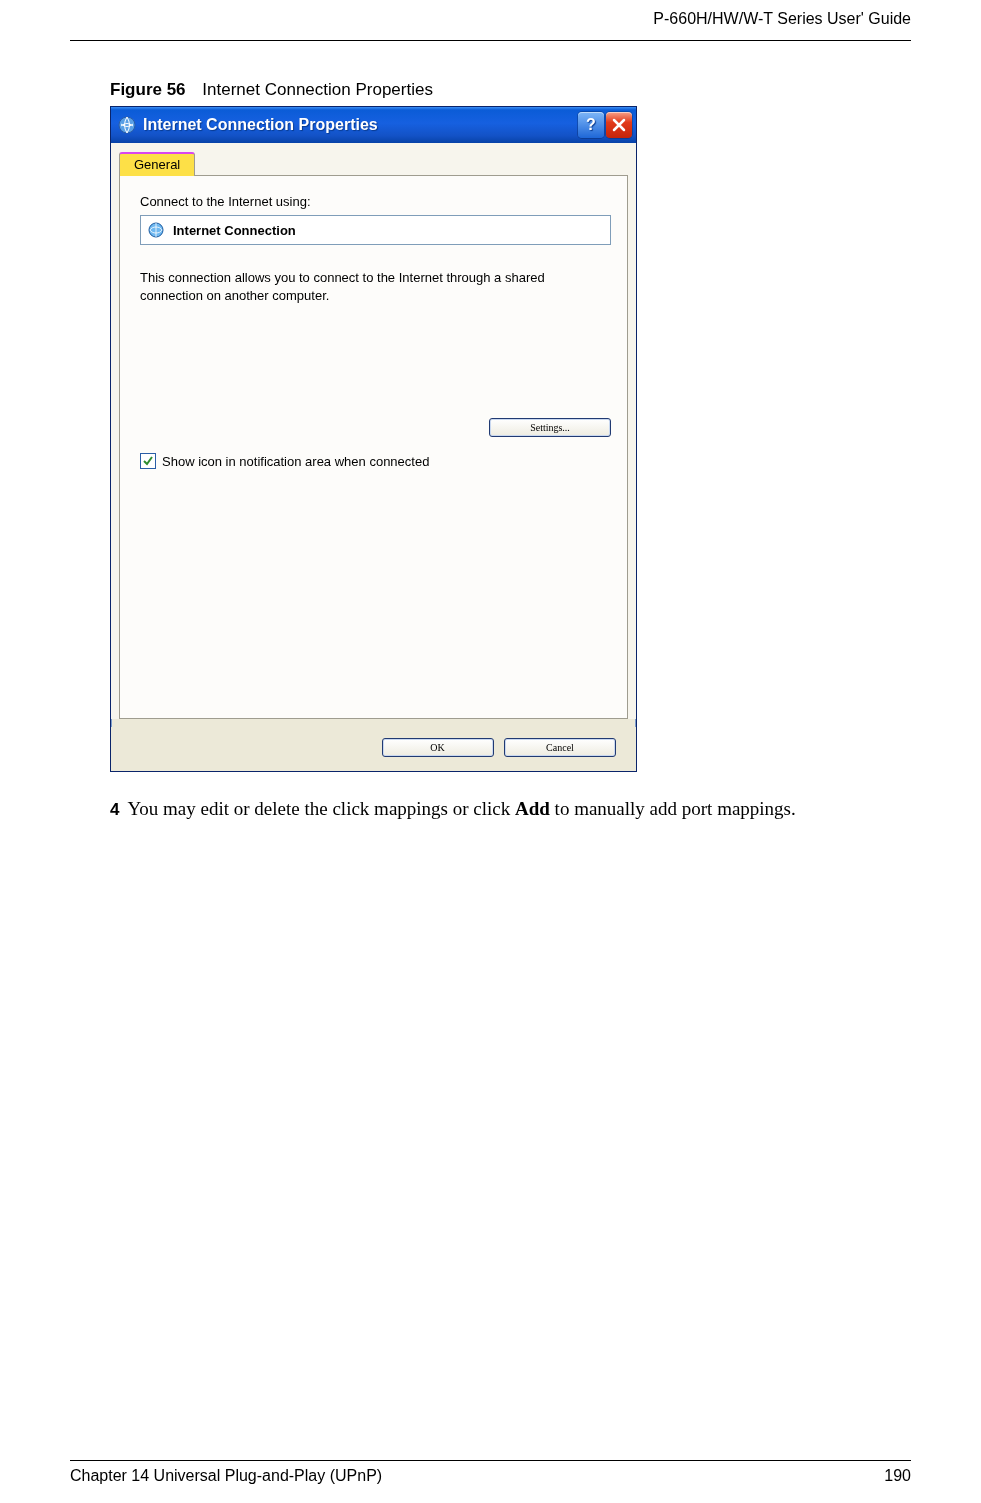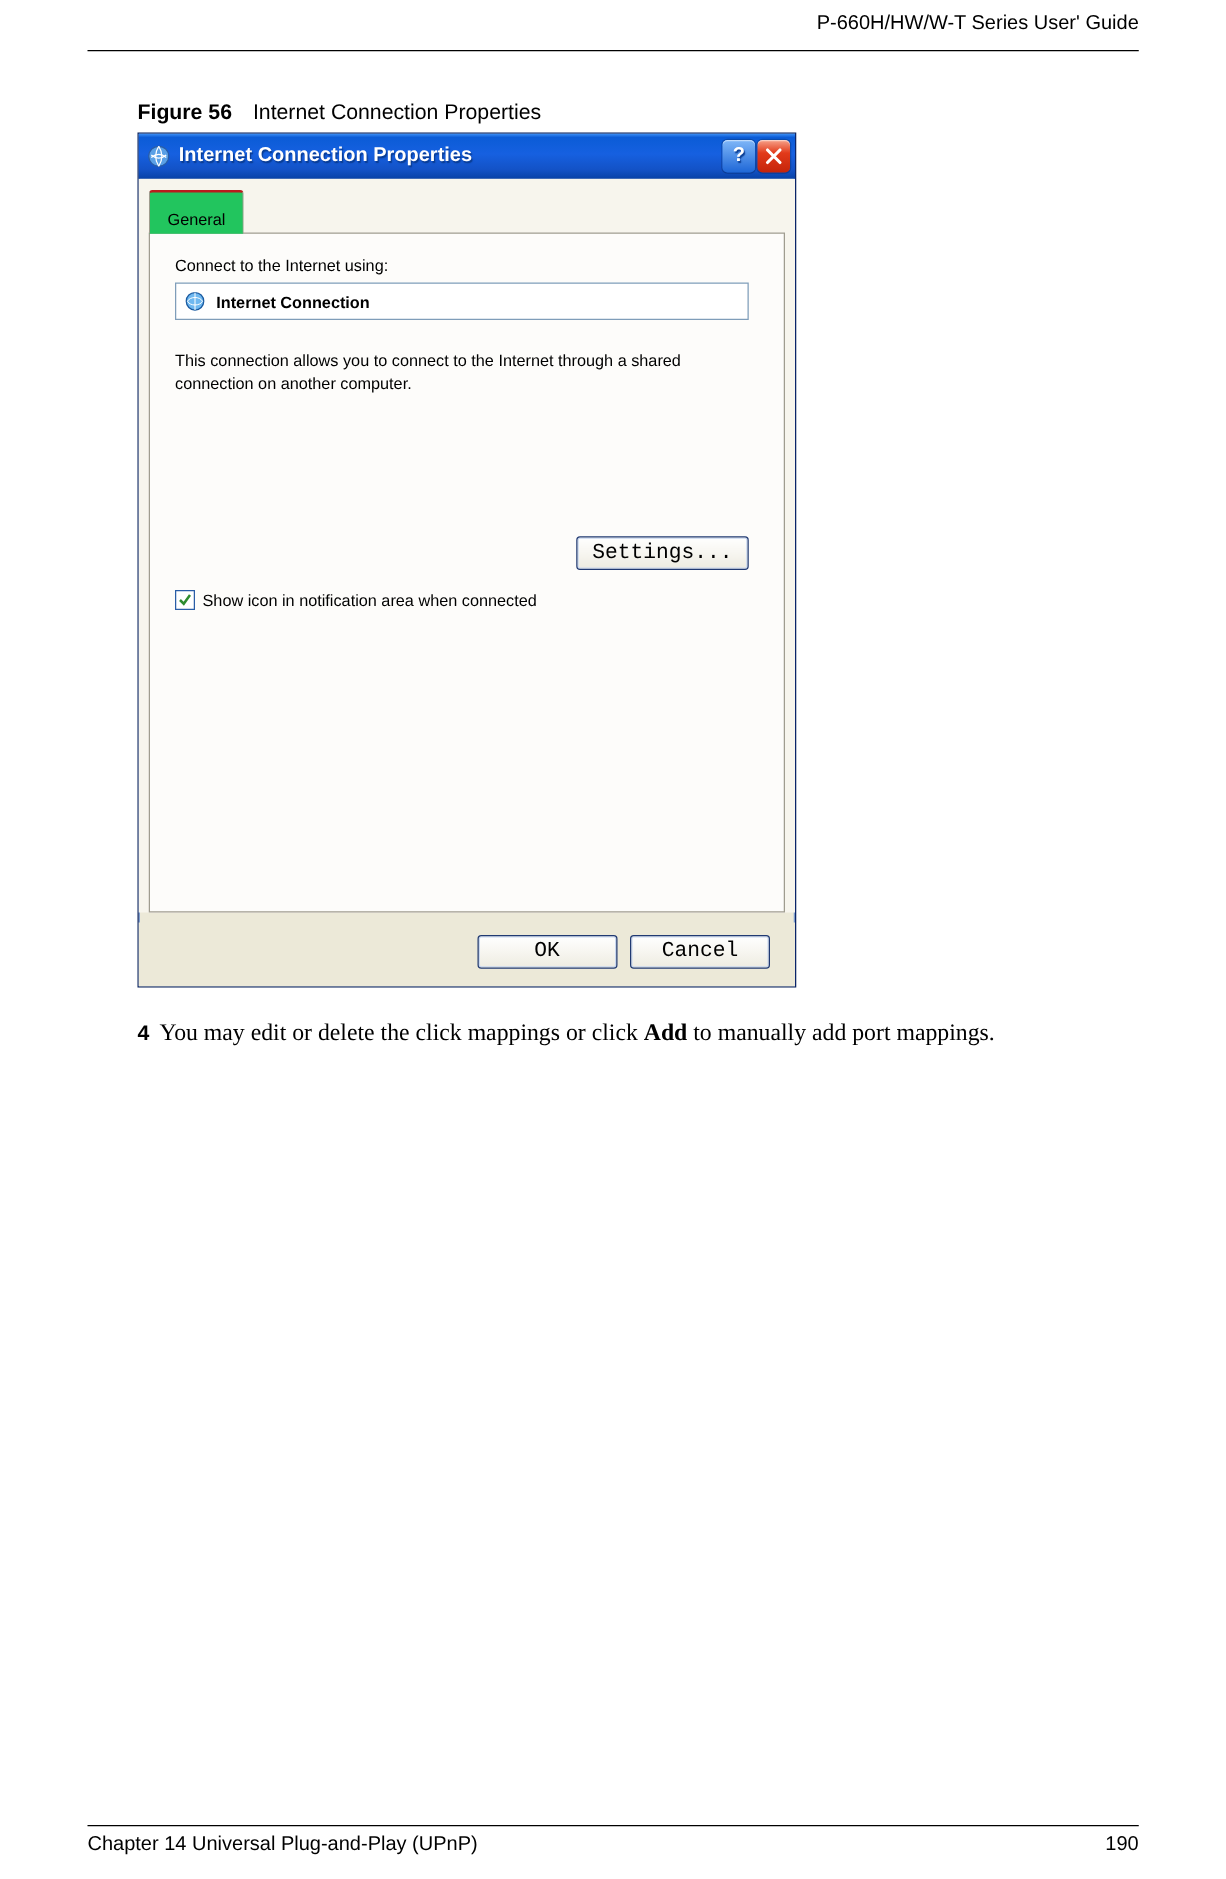--- a/index.html
+++ b/index.html
@@ -104,38 +104,38 @@
   .dialog-body {
     background: #f7f5ed;
     padding: 0;
   }
   .tabs-row {
     padding: 8px 8px 0 8px;
     position: relative;
   }
   .tab {
     display: inline-block;
-    background: #22c55e;
+    background: #fde047;
     border: 1px solid #9f9c8f;
     border-bottom: none;
-    border-top: 2px solid #b91c1c;
+    border-top: 2px solid #d946ef;
     border-radius: 3px 3px 0 0;
-    padding: 14px 14px 4px 14px;
+    padding: 3px 14px 4px 14px;
     font-family: Tahoma, sans-serif;
     font-size: 13px;
     color: #000;
     position: relative;
     top: 1px;
     z-index: 2;
   }
   .tab-panel {
     margin: 0 8px 8px 8px;
     border: 1px solid #9f9c8f;
     background: #fdfcfa;
-    padding: 18px 28px 14px 20px;
+    padding: 18px 16px 14px 20px;
     font-family: Tahoma, sans-serif;
     font-size: 13px;
     color: #000;
     min-height: 510px;
     position: relative;
   }
   .connect-label {
     margin-bottom: 6px;
   }
   .conn-box {
@@ -162,22 +162,22 @@
     max-width: 450px;
   }
   .settings-row {
     text-align: right;
     margin-bottom: 16px;
   }
   .xp-button {
     display: inline-block;
     min-width: 96px;
     padding: 3px 12px;
-    font-family: Liberation Mono, monospace;
-    font-size: 17px;
+    font-family: Liberation Serif, serif;
+    font-size: 10px;
     text-align: center;
     background: linear-gradient(to bottom, #ffffff, #eeece1);
     border: 1px solid #213a72;
     border-radius: 3px;
     box-shadow: inset 0 0 0 1px #c9d8f0;
     cursor: default;
   }
   .checkbox-row {
     display: flex;
     align-items: center;

